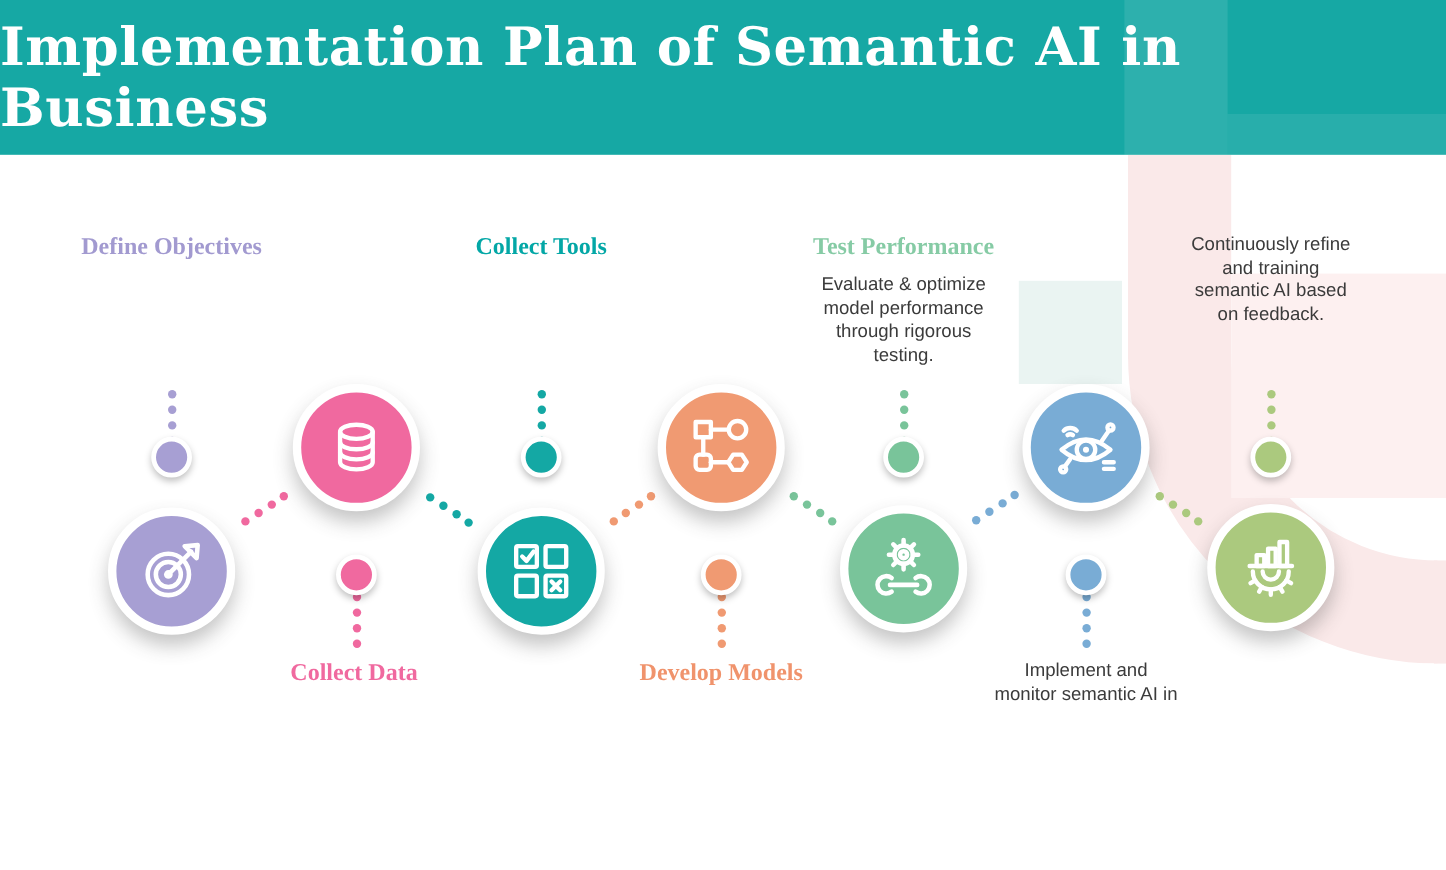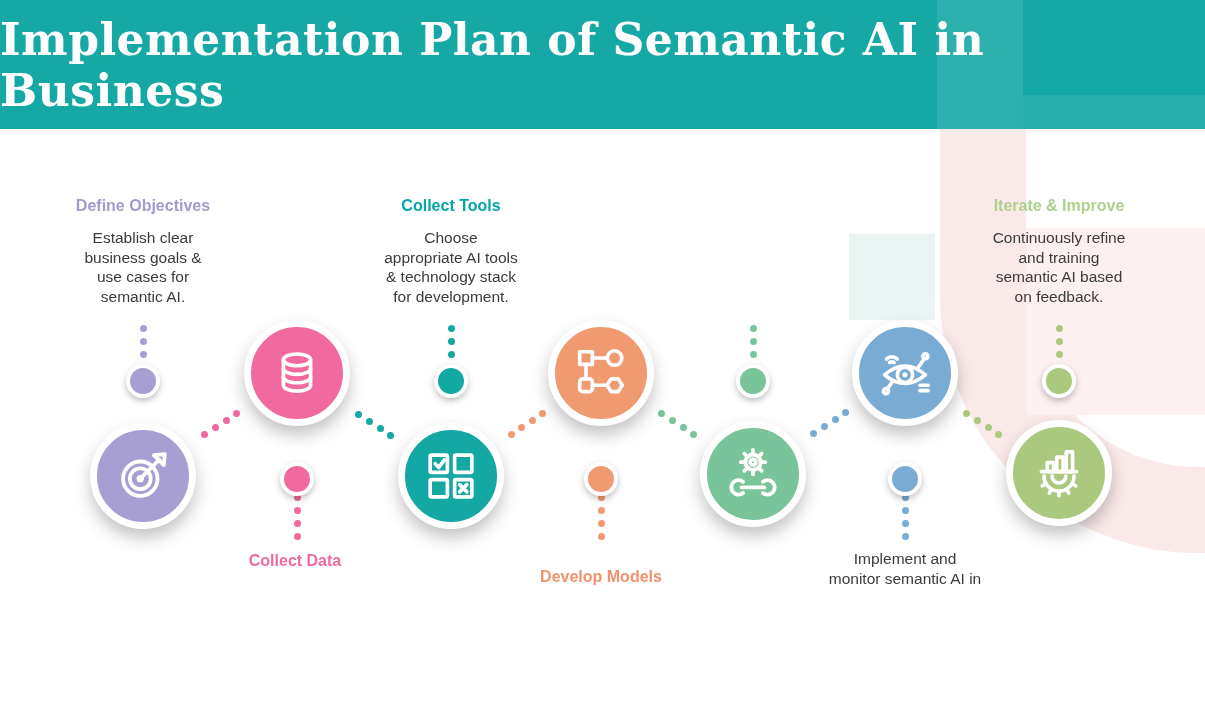--- a/index.html
+++ b/index.html
@@ -14,24 +14,24 @@
   .hdr-sq2{position:absolute;left:1023px;top:95px;width:182px;height:34px;background:rgba(255,255,255,.08);z-index:4;}
   .pink-band{position:absolute;left:940px;top:129px;width:86px;height:170px;background:#fae9e9;z-index:0;}
   .pink-ring{position:absolute;left:940px;top:37px;width:344px;height:344px;border:86px solid #fae9e9;
              border-radius:50%;clip-path:polygon(0 50%,50% 50%,50% 100%,0 100%);z-index:0;}
   .pink-ring-ext{position:absolute;left:1195px;top:467px;width:10px;height:86px;background:#fae9e9;z-index:0;}
   .pink-rect{position:absolute;left:1026px;top:228px;width:179px;height:187px;background:#fdf0f0;z-index:0;}
   .teal-sq{position:absolute;left:849px;top:234px;width:86px;height:86px;background:#eaf4f2;z-index:0;}
   
   .tb{position:absolute;width:220px;text-align:center;z-index:5;}
   .tb.top{top:194px;} .tb.bot{top:549px;}
-  .st{margin:0 0 10px;font-family:Liberation Sans, sans-serif;
-      font-weight:700;font-size:16px;line-height:24px;}
+  .st{margin:0 0 10px;font-family:Liberation Serif, serif;
+      font-weight:700;font-size:20px;line-height:24px;}
   .sd{margin:0;font-size:15.5px;line-height:19.5px;color:#3b3b3b;white-space:pre-line;}
-  .s1{left:33px;} .s2{left:185px;} .s3{left:341px;} .s4{left:491px;margin-top:16px;}
+  .s1{left:33px;} .s2{left:185px;} .s3{left:341px;} .s4{left:491px;}
   .s5{left:643px;} .s6{left:795px;} .s7{left:949px;}
   
   .node{position:absolute;width:26px;height:26px;border:4px solid #fff;border-radius:50%;
         background:var(--c);box-shadow:0 3px 6px rgba(0,0,0,.25);z-index:5;}
   .s1n{left:126px;top:364px;} .s2n{left:280px;top:462px;} .s3n{left:434px;top:364px;}
   .s4n{left:584px;top:462px;} .s5n{left:736px;top:364px;} .s6n{left:888px;top:462px;}
   .s7n{left:1042px;top:364px;}
   .big{position:absolute;width:92px;height:92px;border:7px solid #fff;border-radius:50%;
        background:var(--c);box-shadow:0 9px 16px rgba(60,60,60,.30);
        display:flex;align-items:center;justify-content:center;z-index:5;}
@@ -53,46 +53,44 @@
   <div class="teal-sq"></div>
 
   <header class="hdr" style="background: rgb(22, 168, 164);">
     <h1>Implementation Plan of Semantic AI in Business</h1>
   </header>
   <div class="hdr-sq1"></div>
   <div class="hdr-sq2"></div>
 
   <div class="tb top s1" style="--c: #a79fd3;">
     <h3 class="st" style="color: rgb(162, 154, 208);">Define Objectives</h3>
-    <p class="sd">Establish clear
-business goals &amp;
-use cases for
-semantic AI.</p>
   </div>
   <div class="tb bot s2" style="--c: #f0699f;">
     <h3 class="st" style="color: rgb(240, 105, 159);">Collect Data</h3>
   </div>
   <div class="tb top s3" style="--c: #14a8a4;">
     <h3 class="st" style="color: rgb(3, 167, 166);">Collect Tools</h3>
-    <p class="sd">Choose
-appropriate AI tools
-&amp; technology stack
-for development.</p>
   </div>
   <div class="tb bot s4" style="--c: #f09a72;">
     <h3 class="st" style="color: rgb(240, 147, 108);">Develop Models</h3>
+  </div>
+  <div class="tb top s5" style="--c: #79c49a;">
+    <h3 class="st" style="color: rgb(134, 203, 165);">Test Performance</h3>
+    <p class="sd">Evaluate &amp; optimize
+model performance
+through rigorous
+testing.</p>
   </div>
   <div class="tb bot s6" style="--c: #79acd5;">
     <p class="sd">Implement and
 monitor semantic AI in
 real-world
 environments.</p>
   </div>
   <div class="tb top s7" style="--c: #abc97e;">
-    <h3 class="st" style="color: rgb(174, 208, 140);">Iterate &amp; Improve</h3>
     <p class="sd">Continuously refine
 and training
 semantic AI based
 on feedback.</p>
   </div>
 
   <div class="node s1n" style="--c: #a79fd3;"></div>
   <div class="node s2n" style="--c: #f0699f;"></div>
   <div class="node s3n" style="--c: #14a8a4;"></div>
   <div class="node s4n" style="--c: #f09a72;"></div>

